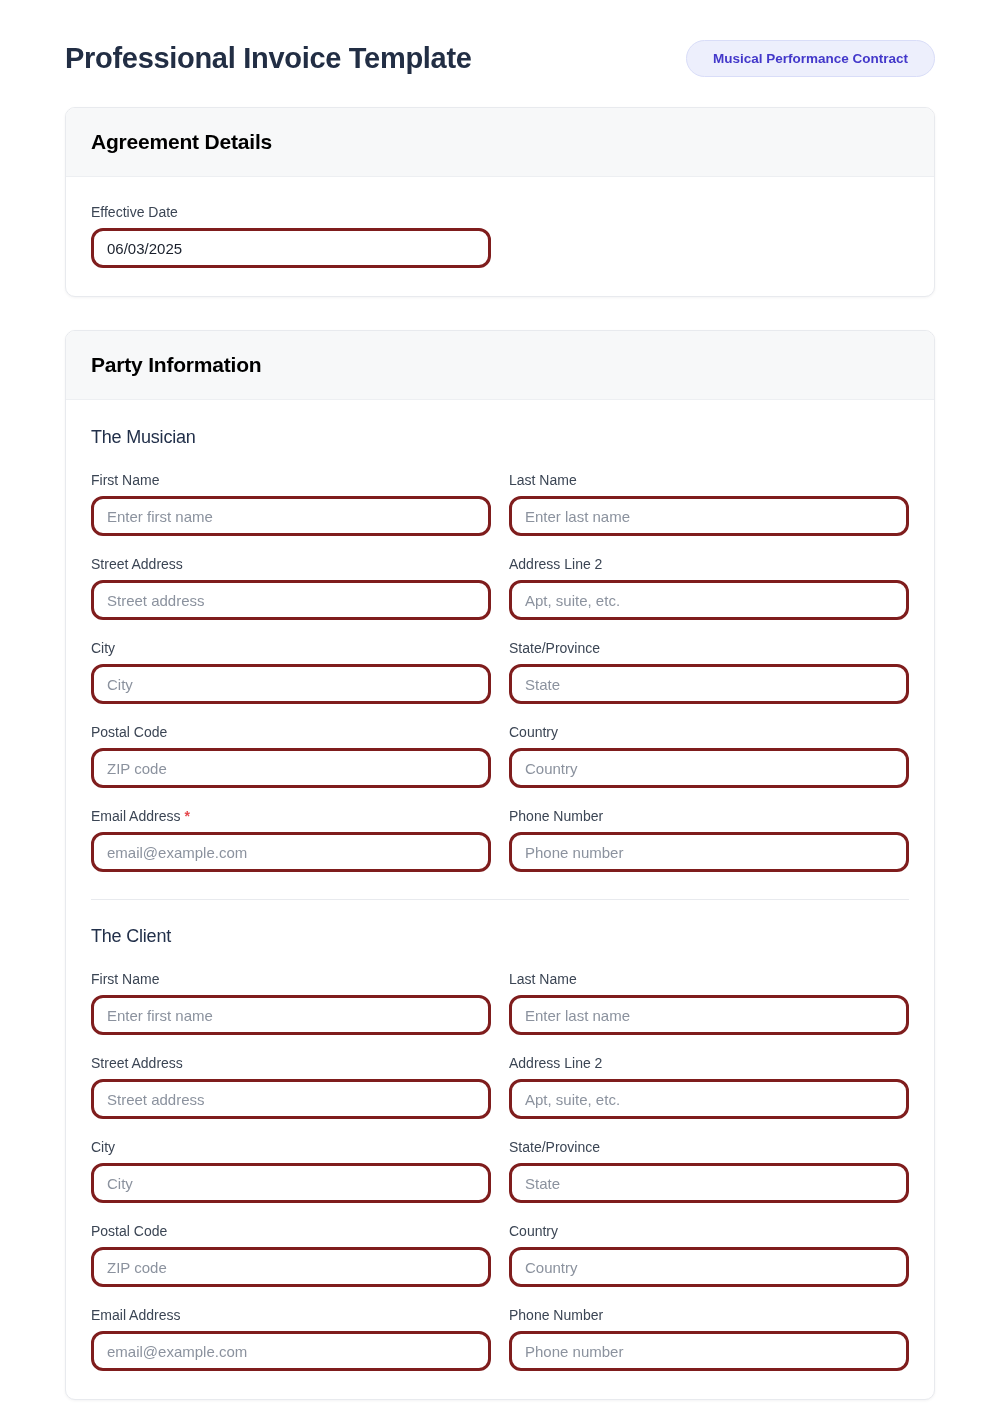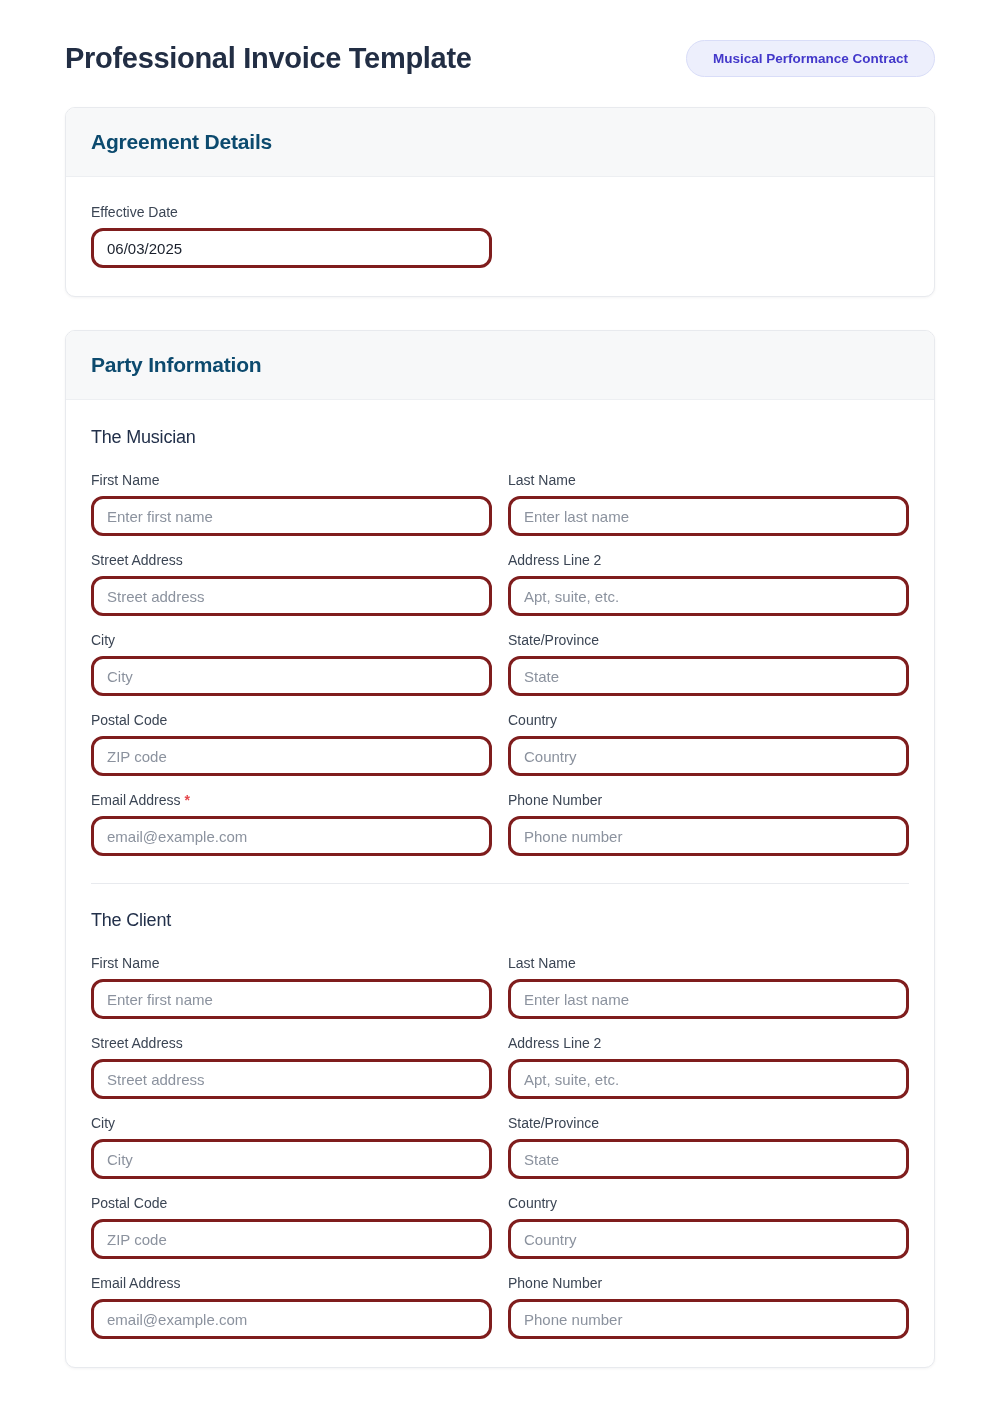--- a/index.html
+++ b/index.html
@@ -52,34 +52,33 @@
     overflow: hidden;
   }
   .card-header {
     background: #f7f8f9;
     border-bottom: 1px solid #edeff2;
     padding: 22px 25px;
   }
   .card-title {
     font-size: 21px;
     font-weight: 700;
-    color: #0c4a6e;
+    color: #000000;
     margin: 0;
     letter-spacing: -0.2px;
   }
   .card-body {
     padding: 27px 25px 28px 25px;
   }
   
   .grid {
     display: grid;
     grid-template-columns: 1fr 1fr;
     column-gap: 18px;
     row-gap: 20px;
-    gap: 16px;
   }
   .field label {
     display: block;
     font-size: 14px;
     color: #3b4554;
     margin-bottom: 8px;
   }
   .field input {
     width: 100%;
     height: 40px;

